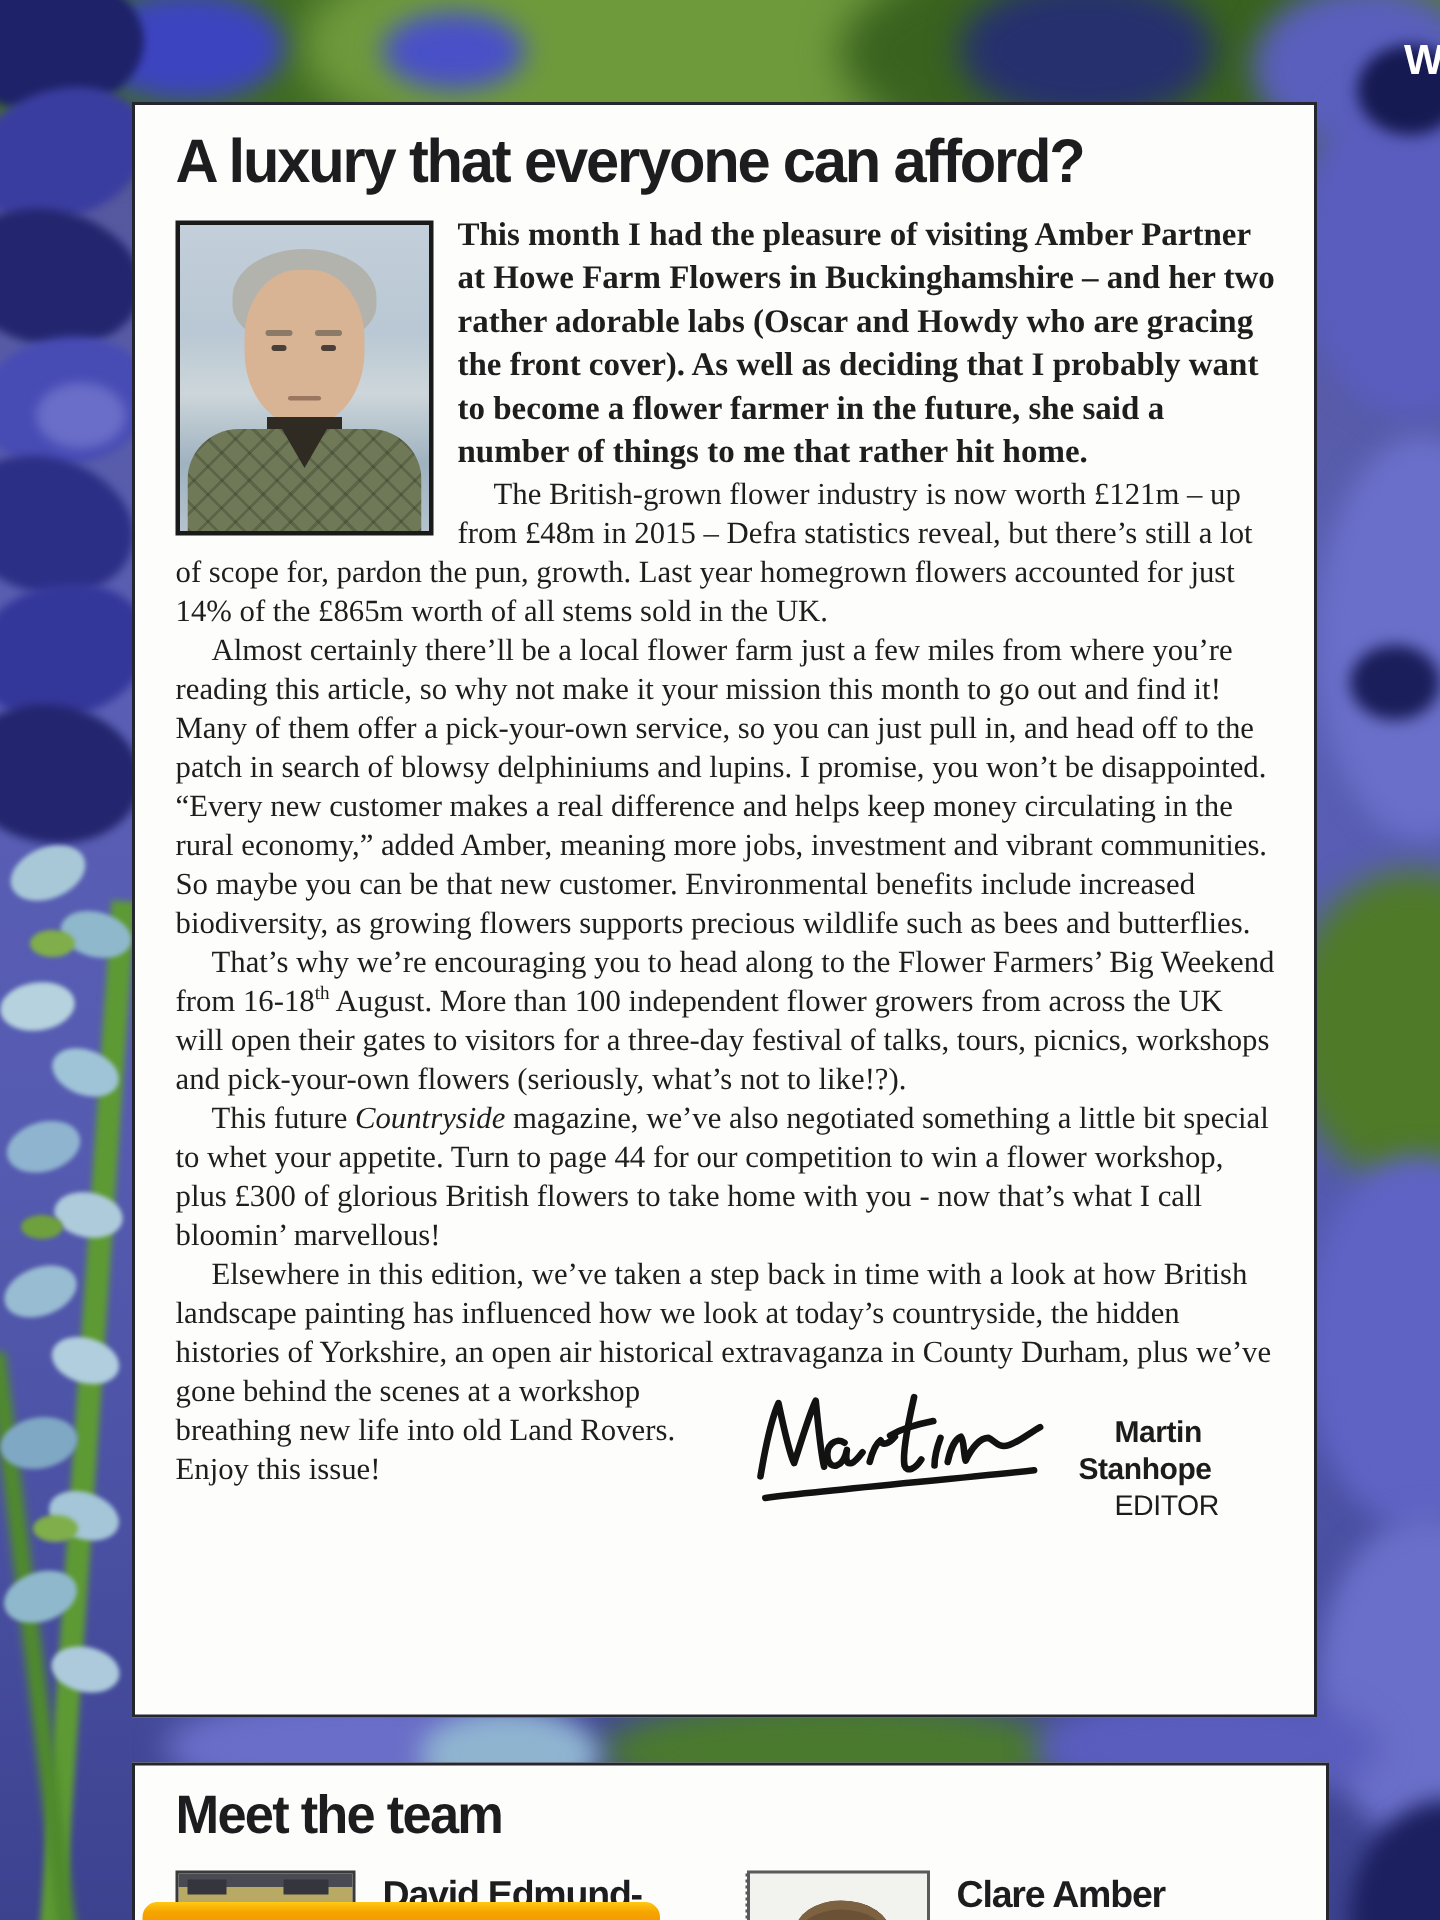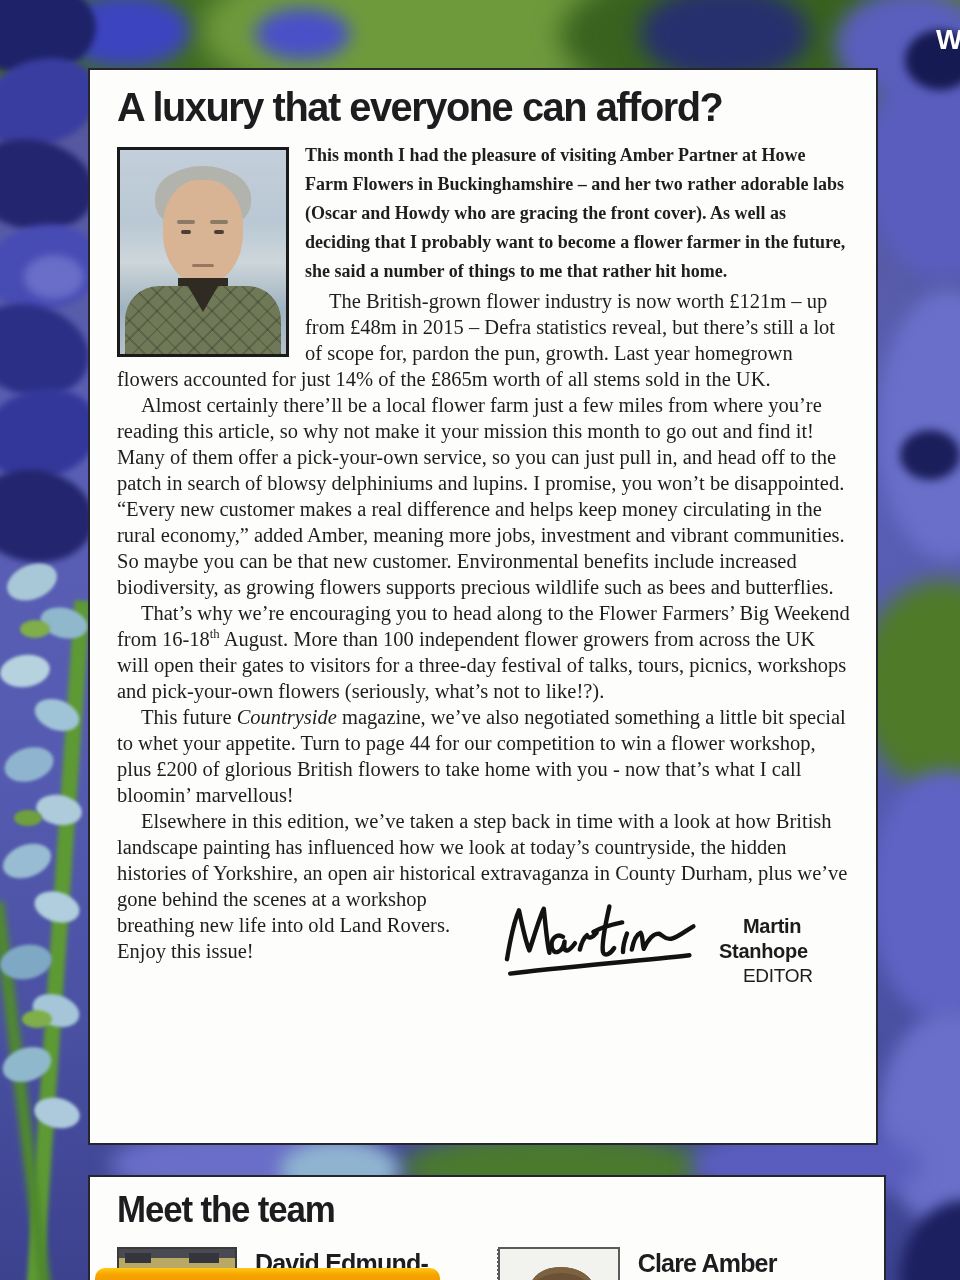--- a/index.html
+++ b/index.html
@@ -80,27 +80,27 @@
   .ep-brow2{position:absolute;left:90px;top:70px;width:18px;height:4px;background:#8a7a66;border-radius:2px;}
   .ep-eye1{position:absolute;left:61px;top:80px;width:10px;height:4px;background:#4a4038;border-radius:2px;}
   .ep-eye2{position:absolute;left:94px;top:80px;width:10px;height:4px;background:#4a4038;border-radius:2px;}
   .ep-mouth{position:absolute;left:72px;top:114px;width:22px;height:3px;background:#9a7560;border-radius:2px;}
   .ep-collar{position:absolute;left:58px;top:128px;width:50px;height:30px;background:#2f2a22;}
   .ep-jacket{position:absolute;left:5px;top:136px;width:156px;height:68px;border-radius:34px 34px 0 0;
              background:repeating-linear-gradient(45deg,rgba(0,0,0,.16) 0 2px,transparent 2px 13px),
                         repeating-linear-gradient(-45deg,rgba(0,0,0,.16) 0 2px,transparent 2px 13px),#6f7857;}
   .ep-vneck{position:absolute;left:68px;top:136px;width:30px;height:26px;background:#2f2a22;clip-path:polygon(0 0,100% 0,50% 100%);}
 
-  .intro{font-weight:700;font-size:18px;line-height:29px;margin:0 0 2px 0;}
+  .intro{font-weight:700;font-size:22px;line-height:29px;margin:0 0 2px 0;}
   .body-par{margin:0;text-indent:24px;}
   .sup{font-size:.62em;vertical-align:super;line-height:0;}
   .ital{font-style:italic;}
 
   .sig-float{float:right;width:352px;margin:2px 0 0 12px;}
-  .sig-row{display:flex;align-items:flex-end;gap:12px;}
+  .sig-row{display:flex;align-items:flex-start;gap:12px;}
   .sig-svg{flex:0 0 auto;}
   .sig-names{font-family:"Liberation Sans", sans-serif;color:#1c1c1c;line-height:1.25;letter-spacing:-0.3px;margin-top:26px;}
   .sig-name{font-size:20px;font-weight:700;display:block;}
   .sig-role{font-size:19px;font-weight:400;display:block;}
 
   
   .team-heading{margin:0 0 16px 0;color:#1d1d1f;font-size:36px;font-weight:800;letter-spacing:-1.2px;
                 transform:scaleX(.97);transform-origin:left center;}
   .team-row{position:relative;display:flex;}
   .team-col{width:372px;display:flex;align-items:flex-start;}
@@ -188,21 +188,21 @@
         <div class="ep-collar"></div>
         <div class="ep-jacket"></div>
         <div class="ep-vneck"></div>
       </div>
 
       <p class="intro">This month I had the pleasure of visiting Amber Partner at Howe Farm Flowers in Buckinghamshire – and her two rather adorable labs (Oscar and Howdy who are gracing the front cover). As well as deciding that I probably want to become a flower farmer in the future, she said a number of things to me that rather hit home.</p>
 
       <p class="body-par">The British-grown flower industry is now worth £121m – up from £48m in 2015 – Defra statistics reveal, but there’s still a lot of scope for, pardon the pun, growth. Last year homegrown flowers accounted for just 14% of the £865m worth of all stems sold in the UK.</p>
       <p class="body-par">Almost certainly there’ll be a local flower farm just a few miles from where you’re reading this article, so why not make it your mission this month to go out and find it! Many of them offer a pick-your-own service, so you can just pull in, and head off to the patch in search of blowsy delphiniums and lupins. I promise, you won’t be disappointed. “Every new customer makes a real difference and helps keep money circulating in the rural economy,” added Amber, meaning more jobs, investment and vibrant communities. So maybe you can be that new customer. Environmental benefits include increased biodiversity, as growing flowers supports precious wildlife such as bees and butterflies.</p>
       <p class="body-par"><span>That’s why we’re encouraging you to head along to the Flower Farmers’ Big Weekend from 16-18</span><span class="sup">th</span><span> August. More than 100 independent flower growers from across the UK will open their gates to visitors for a three-day festival of talks, tours, picnics, workshops and pick-your-own flowers (seriously, what’s not to like!?).</span></p>
-      <p class="body-par"><span>This future </span><span class="ital">Countryside</span><span> magazine, we’ve also negotiated something a little bit special to whet your appetite. Turn to page 44 for our competition to win a flower workshop, plus £200 of glorious British flowers to take home with you - now that’s what I call bloomin’ marvellous!</span></p>
+      <p class="body-par"><span>This future </span><span class="ital">Countryside</span><span> magazine, we’ve also negotiated something a little bit special to whet your appetite. Turn to page 44 for our competition to win a flower workshop, plus £300 of glorious British flowers to take home with you - now that’s what I call bloomin’ marvellous!</span></p>
       <p class="body-par"><span>Elsewhere in this edition, we’ve taken a step back in time with a look at how British landscape painting has influenced how we look at today’s countryside, the hidden histories of Yorkshire, an open air historical extravaganza in County </span><span class="sig-float">
             <span class="sig-row">
               <svg class="sig-svg" width="208" height="96" viewBox="0 0 260 100">
                 <g fill="none" stroke="#121212" stroke-width="5.5" stroke-linecap="round" stroke-linejoin="round">
                   <path d="M10,74 C14,50 20,24 25,13 C29,32 34,55 38,63 C44,45 51,21 56,11 C58,30 60,54 63,66"></path>
                   <path d="M80,46 C72,41 64,49 66,59 C68,69 79,67 82,52 C81,59 81,64 86,63 C89,62 92,58 95,54"></path>
                   <path d="M101,62 C103,54 106,47 110,44 C112,49 117,47 122,41"></path>
                   <path d="M138,8 C133,30 128,55 130,65 C132,71 139,68 144,60"></path>
                   <path d="M118,40 C130,33 144,30 154,28"></path>
                   <path d="M160,42 C157,50 155,59 155,65"></path>

